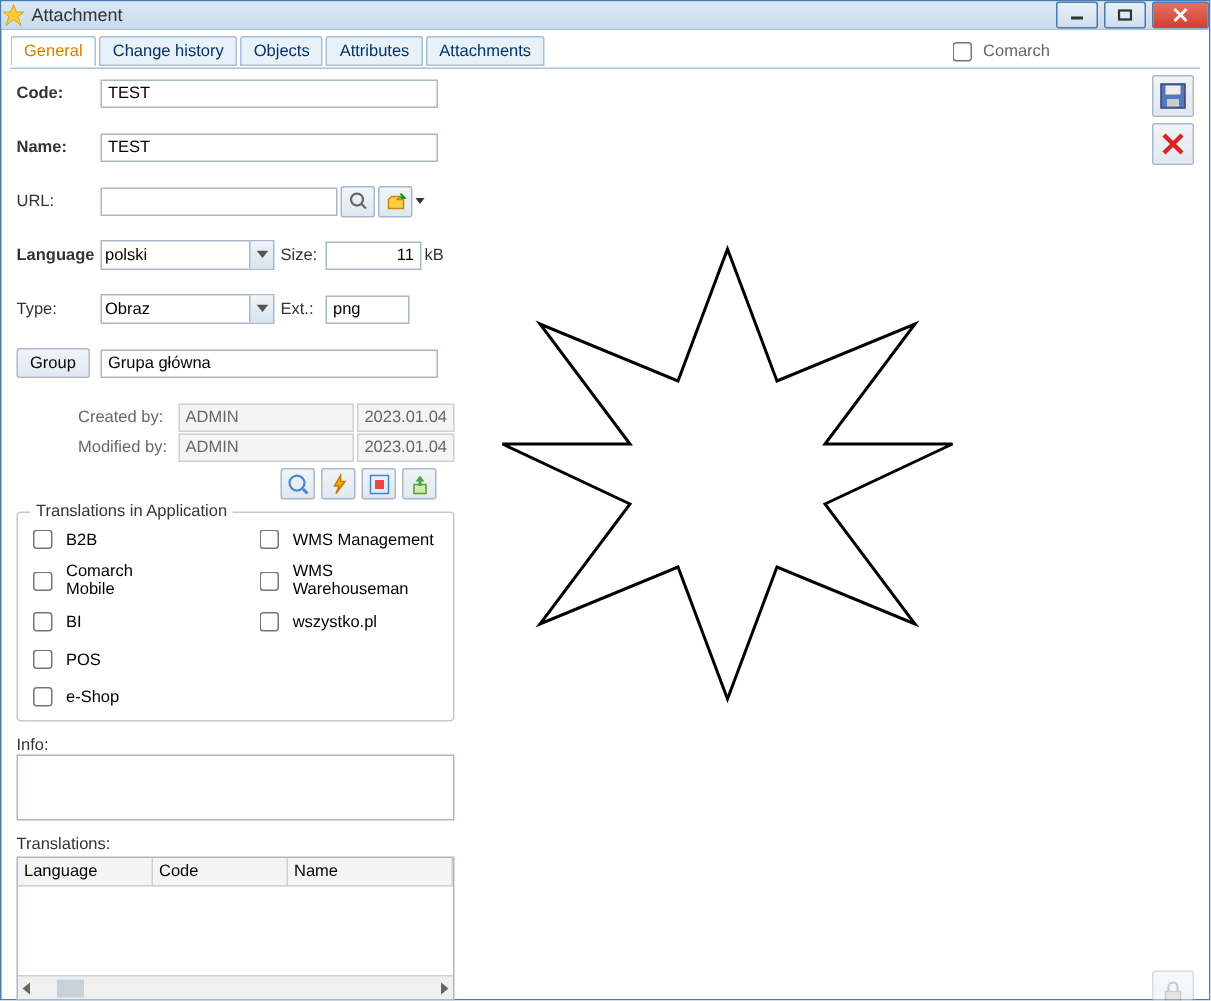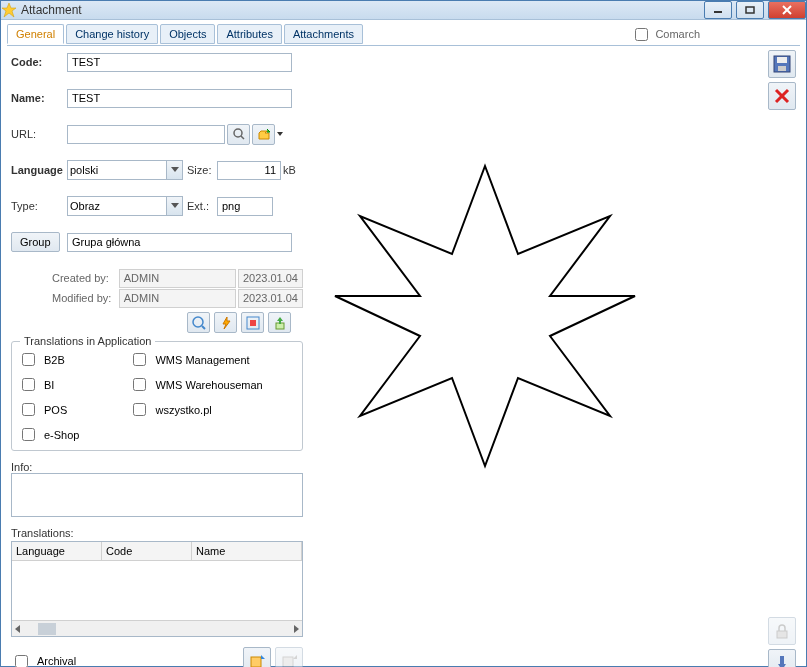--- a/index.html
+++ b/index.html
@@ -210,20 +210,24 @@
         <div class="fieldset">
           <span class="fieldset-legend">Translations in Application</span>
           <div class="avail-cols">
             <div class="avail-col">
               <label class="check-row">
                   <input type="checkbox" style="">
                   <span>B2B</span>
                 </label>
               <label class="check-row">
                   <input type="checkbox" style="">
+                  <span>Comarch Mobile</span>
+                </label>
+              <label class="check-row">
+                  <input type="checkbox" style="">
                   <span>BI</span>
                 </label>
               <label class="check-row">
                   <input type="checkbox" style="">
                   <span>POS</span>
                 </label>
               <label class="check-row">
                   <input type="checkbox" style="">
                   <span>e-Shop</span>
                 </label>

